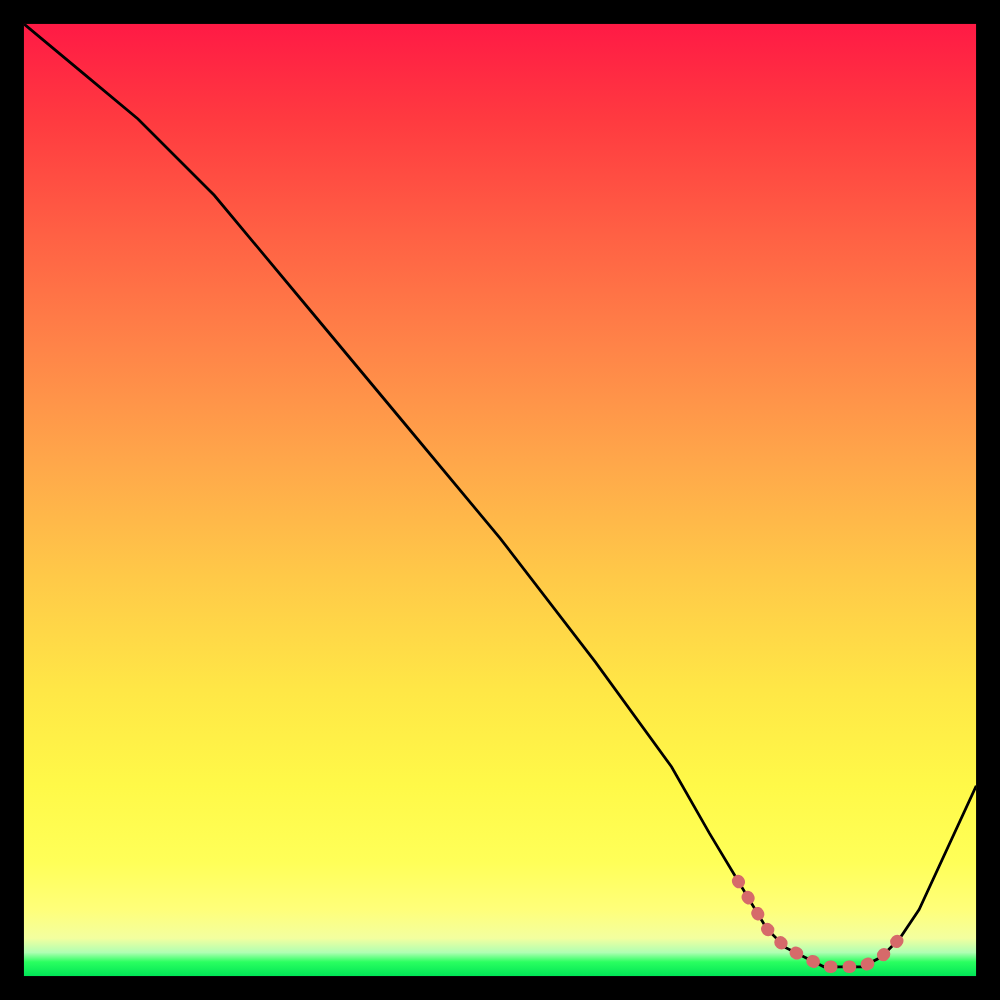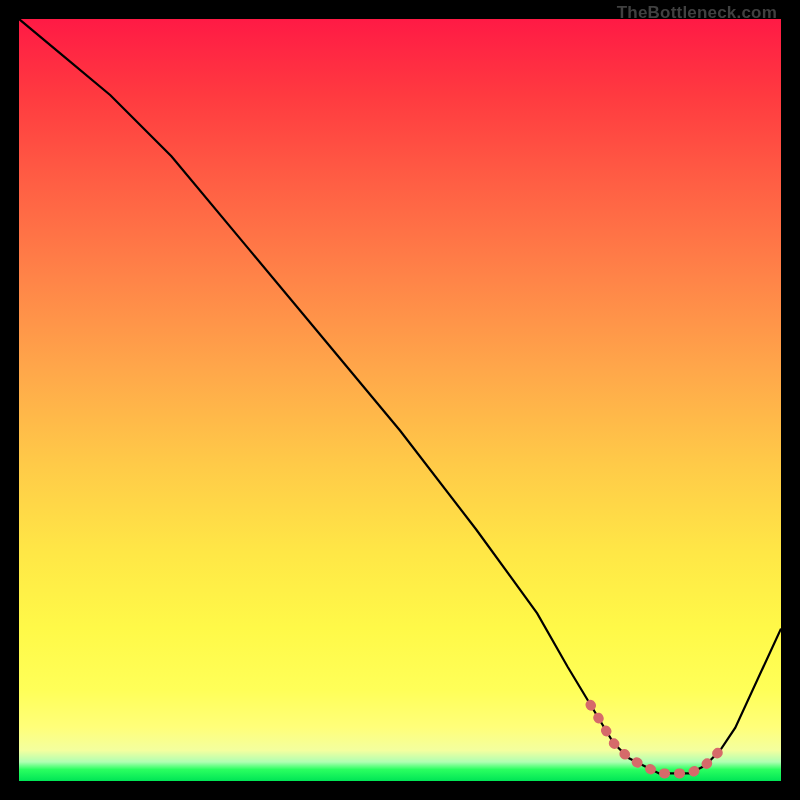--- a/index.html
+++ b/index.html
@@ -28,14 +28,13 @@
 <body>
 
 <div class="frame">
   <div class="plot">
     <div class="grad"></div>
     <svg class="curve" width="762" height="762" viewBox="0 0 762 762">
       <path fill="none" stroke="#000" stroke-width="2.2" d="M0.0 0.0 L45.7 38.1 L91.4 76.2 L152.4 137.2 L228.6 228.6 L304.8 320.0 L381.0 411.5 L457.2 510.5 L518.2 594.4 L548.6 647.7 L571.5 685.8 L594.4 723.9 L609.6 739.1 L624.8 746.8 L640.1 754.4 L655.3 754.4 L670.6 754.4 L685.8 746.8 L701.0 731.5 L716.3 708.7 L762.0 609.6"></path>
       <path fill="none" stroke="#d66a6a" stroke-width="10" stroke-linecap="round" stroke-dasharray="1 14" d="M571.5 685.8 L594.4 723.9 L609.6 739.1 L624.8 746.8 L640.1 754.4 L655.3 754.4 L670.6 754.4 L685.8 746.8 L701.0 731.5"></path>
     </svg>
   </div>
-  <div class="watermark">TheBottleneck.com</div>
 </div>
 
 </body></html>

